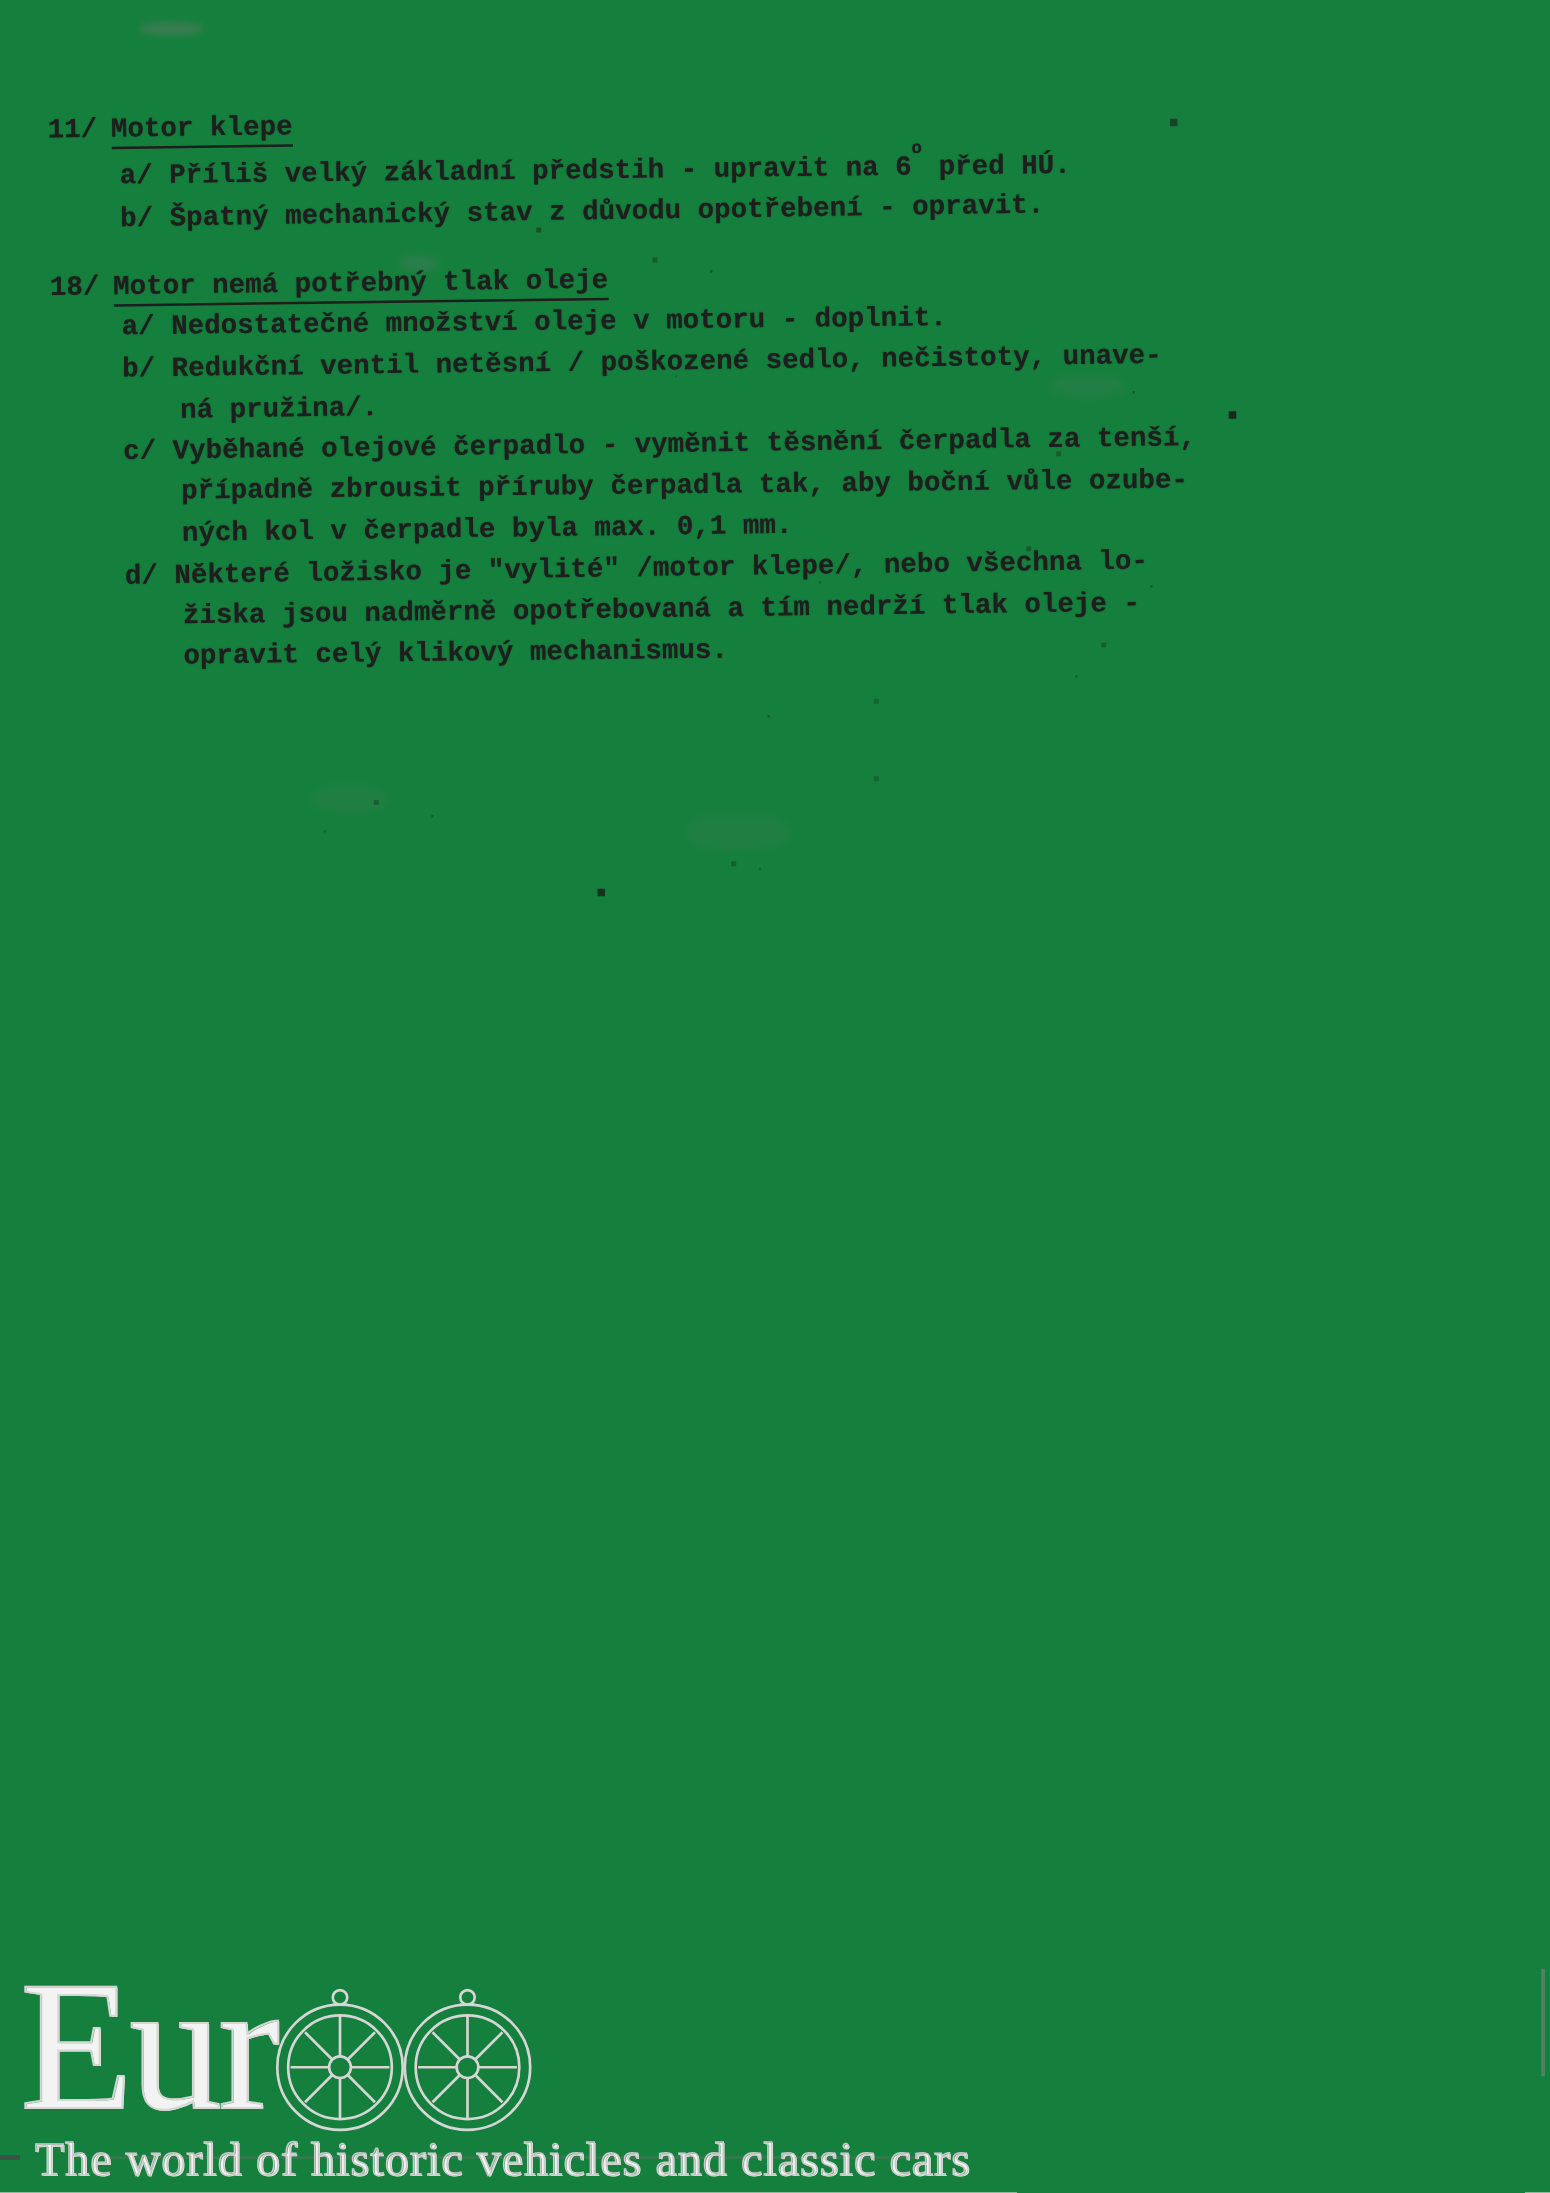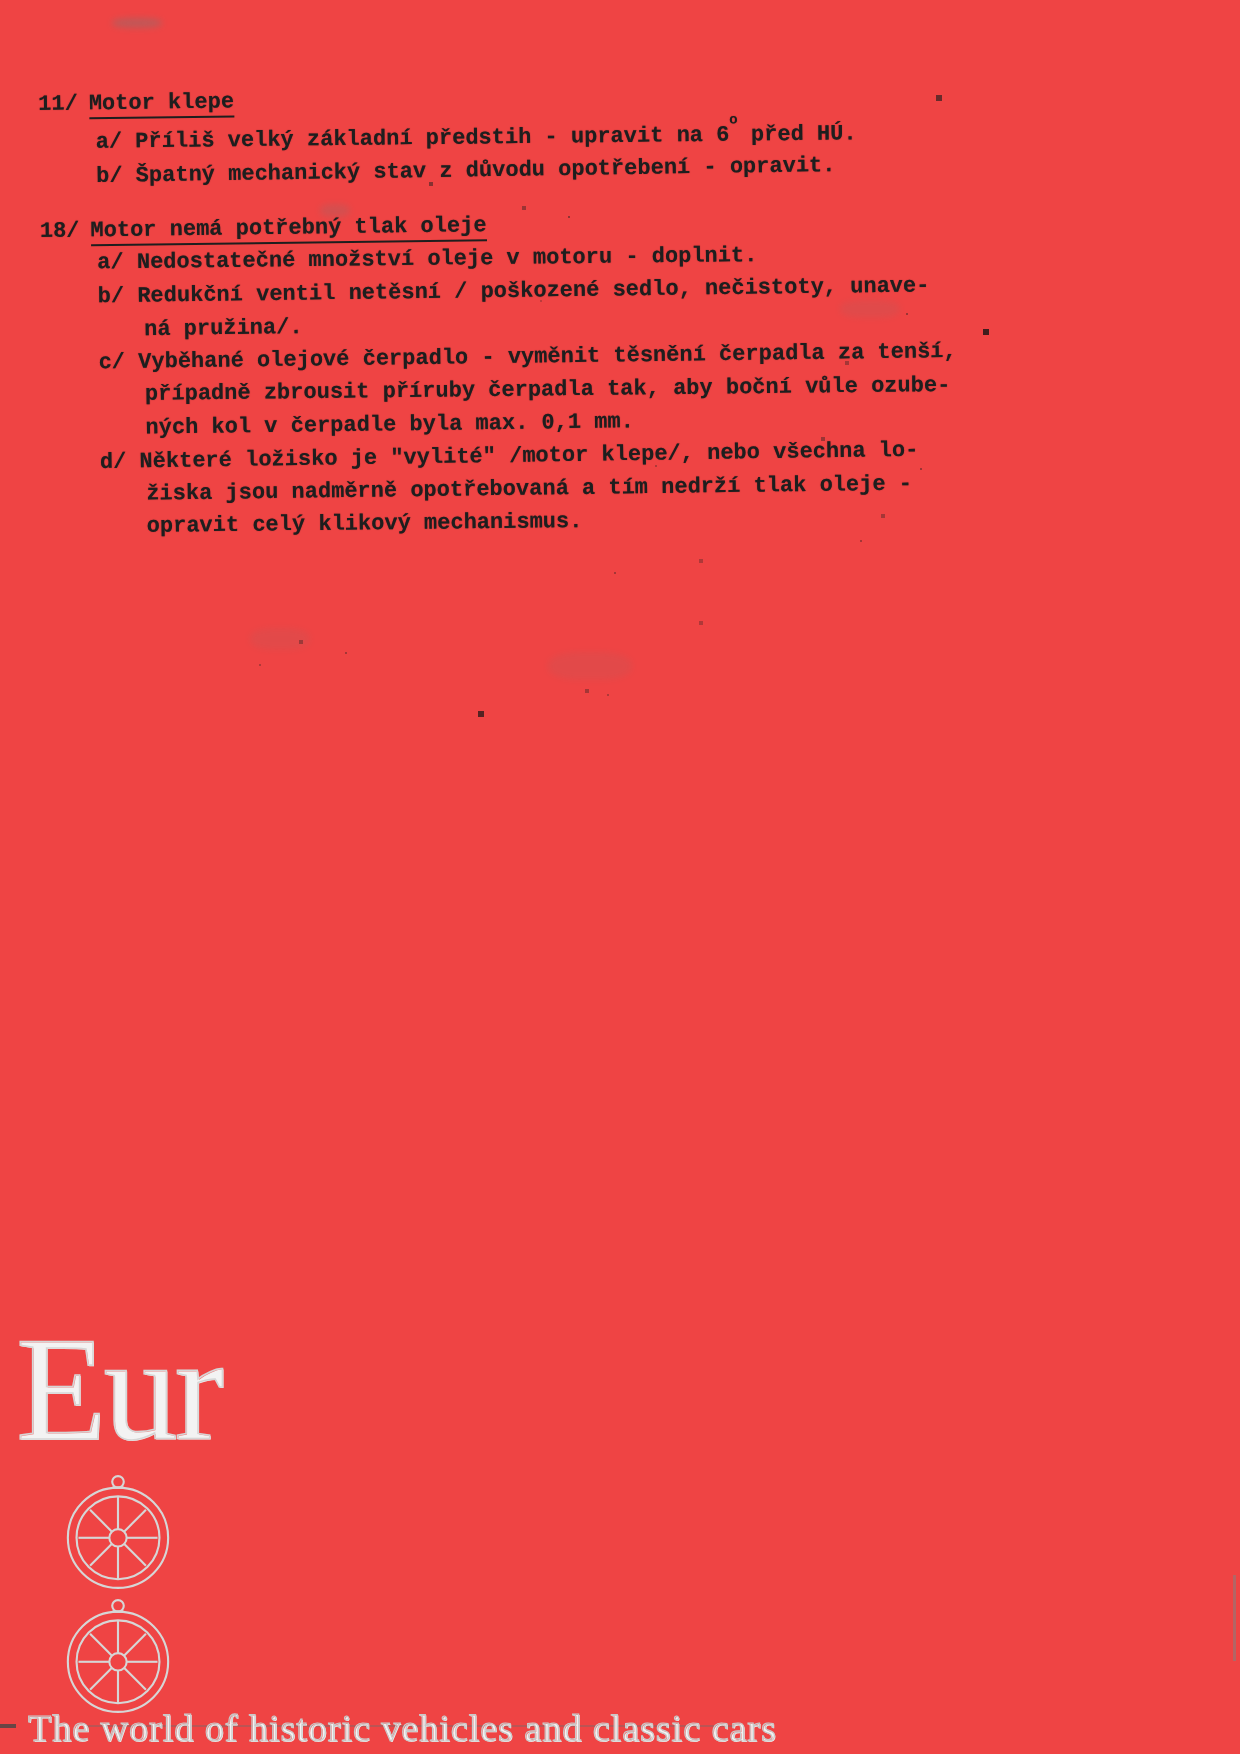--- a/index.html
+++ b/index.html
@@ -1,18 +1,18 @@
 <!DOCTYPE html>
 <html><head>
 <meta charset="utf-8">
 <style>
   html,body { margin:0; padding:0; background:#e9e9e9; }
   .page {
     position:relative; width:1240px; height:1754px;
-    background:#ef4444; overflow:hidden;
+    background:#15803d; overflow:hidden;
     font-family:"Liberation Mono", monospace;
   }
 
   
   .typed {
     position:absolute; left:38px; top:88px; width:960px;
     transform:rotate(-0.75deg); transform-origin:0 0;
     font-weight:700; font-size:22px; line-height:33px;
     color:#1e1e1e; text-shadow:0 0 1px rgba(25,25,25,.6);
     white-space:nowrap;
@@ -64,21 +64,20 @@
   
   .watermark { position:absolute; left:0; right:0; bottom:0; height:270px;
                font-family:"Liberation Serif", serif; }
   .brand {
     position:absolute; left:16px; bottom:46px;
     display:flex; align-items:flex-end;
     font-size:148px; line-height:.95; letter-spacing:-3px; white-space:nowrap;
     color:rgba(252,252,252,.25);
     -webkit-text-stroke:1.6px #d6d6d6;
     text-shadow:1px 1px 0 #f1f1f1;
-    flex-direction:column;
   }
   .wheel { width:108px; height:124px; align-self:center; position:relative; top:10px; margin:0 -3px; }
   .tagline {
     position:absolute; left:28px; bottom:4px;
     font-size:38px; letter-spacing:1px; white-space:nowrap;
     color:rgba(252,252,252,.25);
     -webkit-text-stroke:1.2px #c9c9c9;
     text-shadow:1px 1px 0 #f1f1f1;
   }
   .strike { position:absolute; left:85px; bottom:27px; width:650px; height:2px; background:rgba(110,110,110,.40); }

